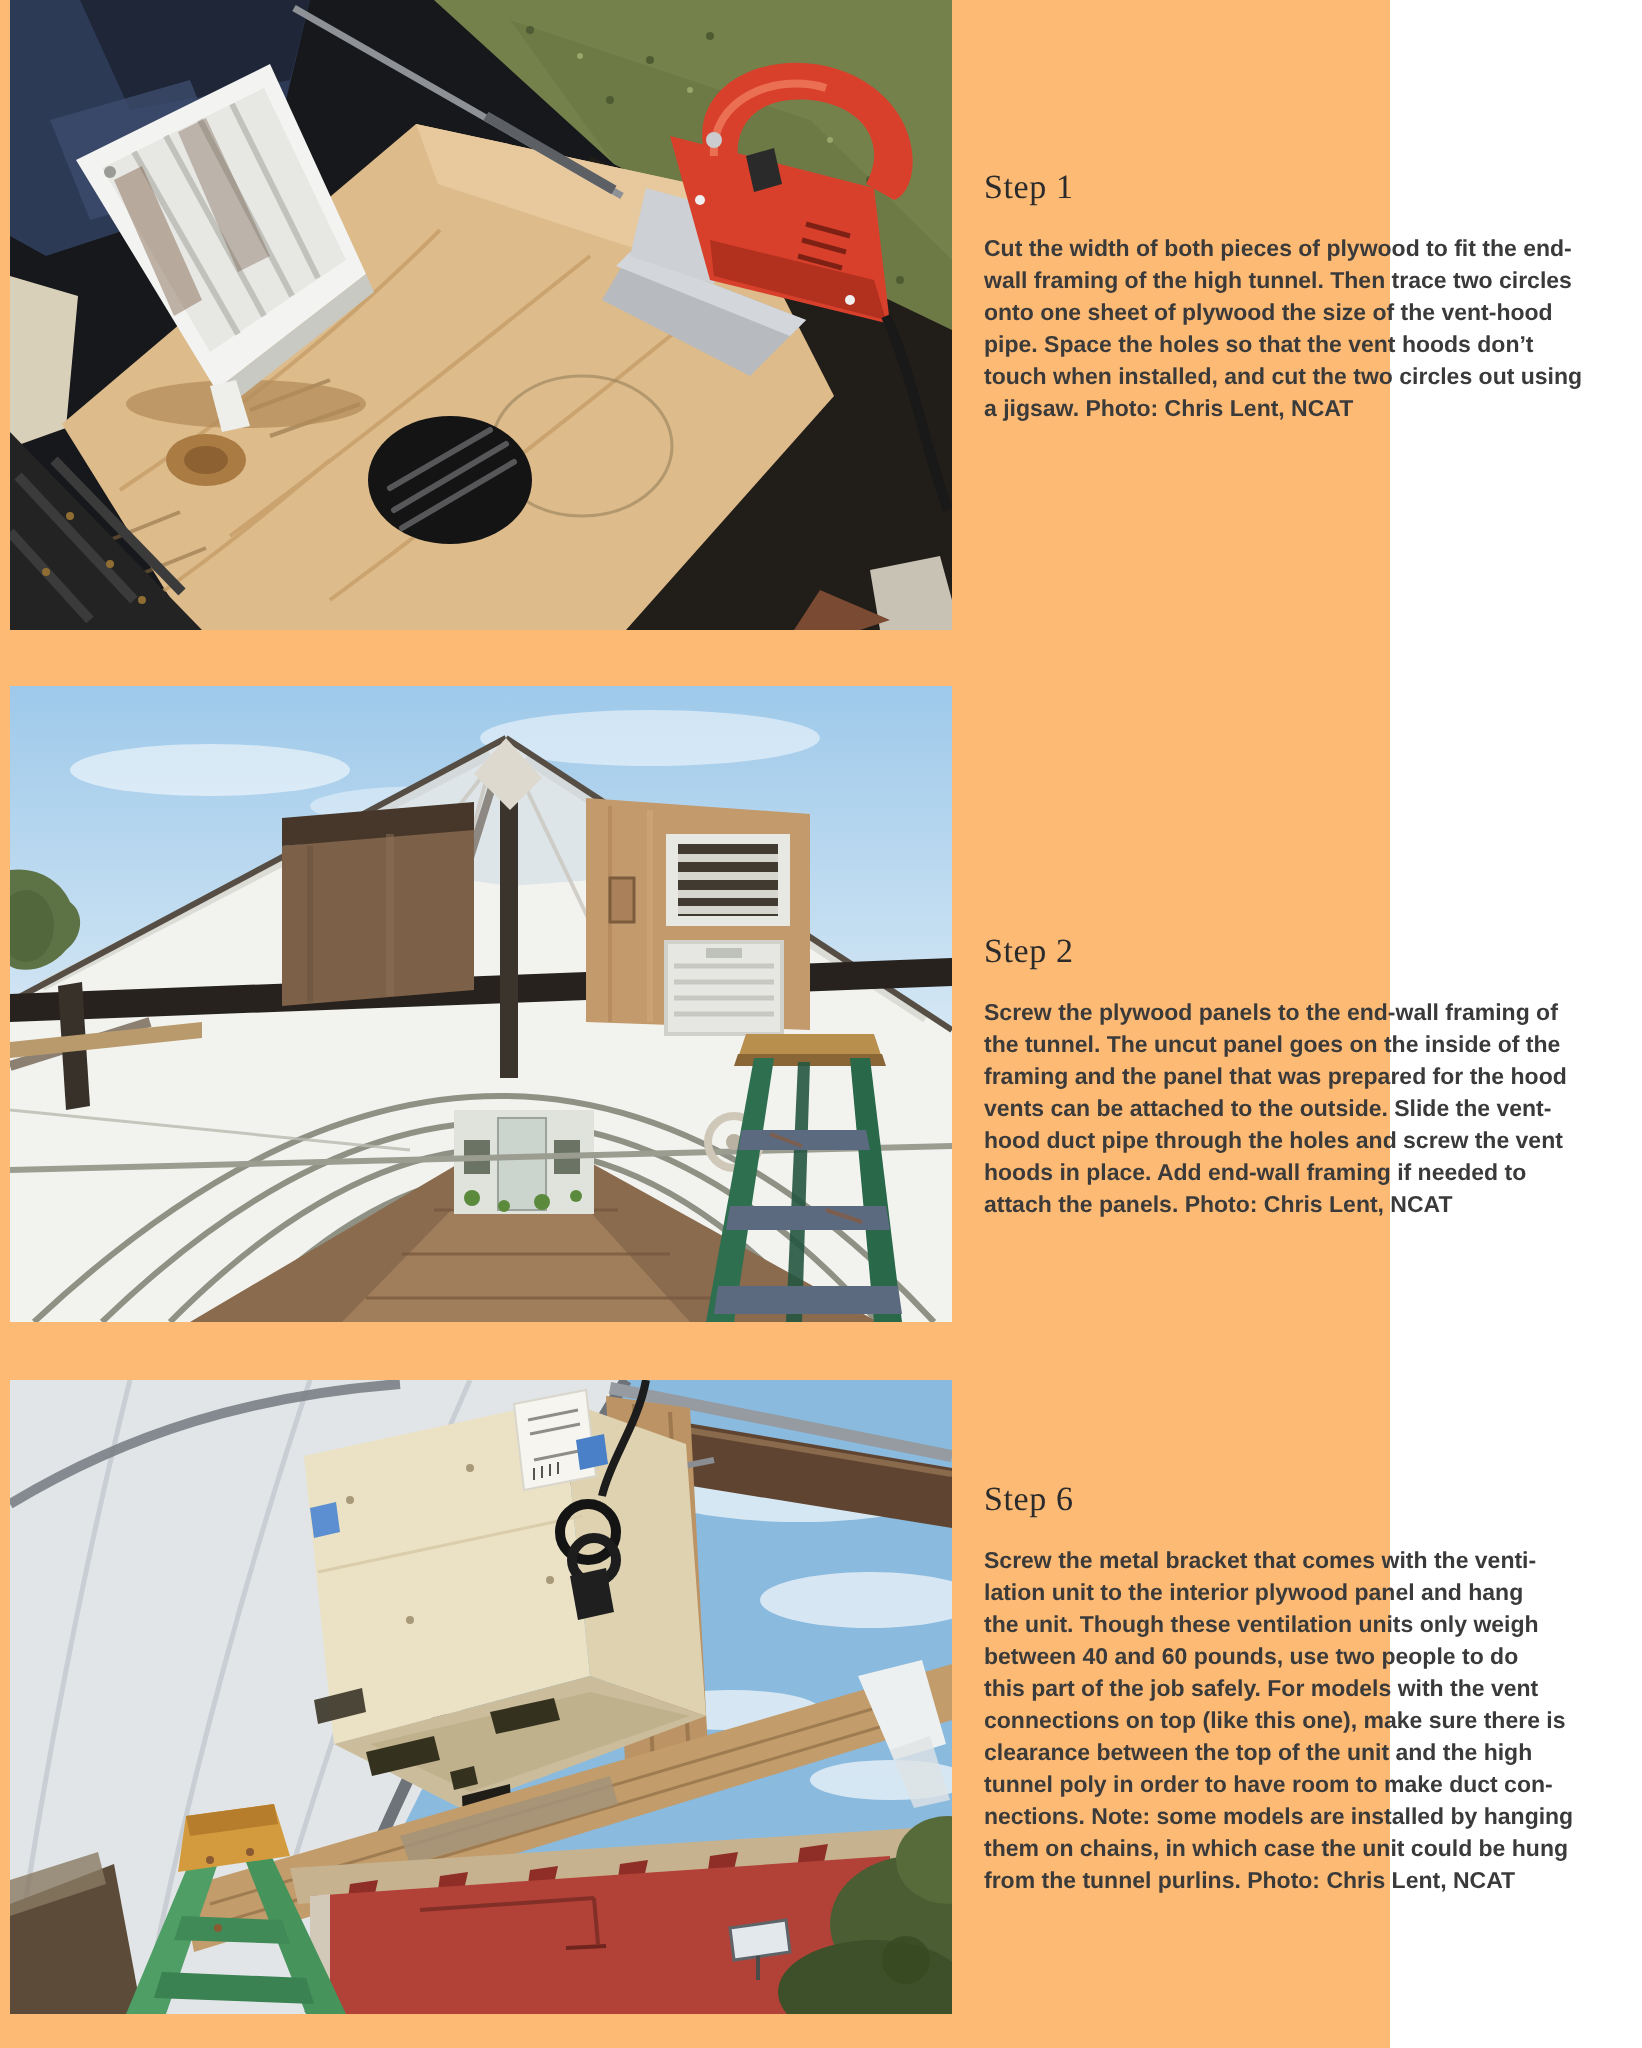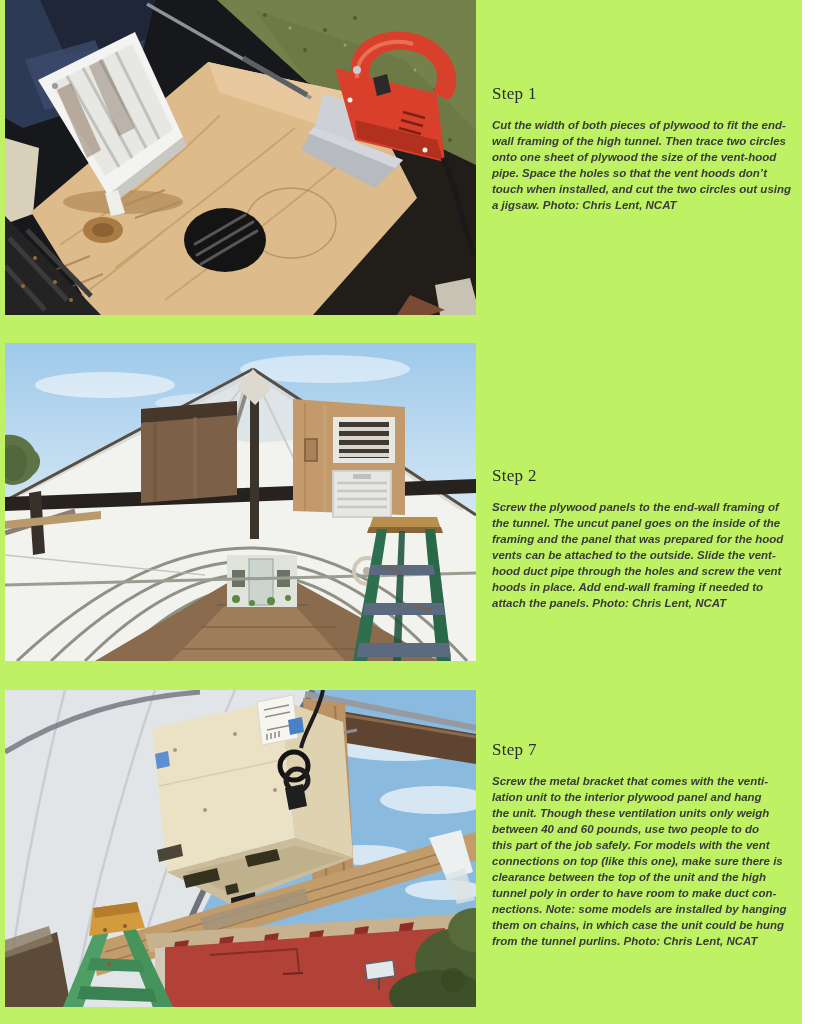--- a/index.html
+++ b/index.html
@@ -1,28 +1,28 @@
 <!DOCTYPE html>
 <html><head>
 <meta charset="utf-8">
 <style>
   html,body{margin:0;padding:0;background:#ffffff;}
   body{width:821px;height:1024px;overflow:hidden;}
-  .page{position:relative;width:802px;height:1024px;background:#bef264;font-family:"Liberation Sans",sans-serif;}
+  .page{position:relative;width:695px;height:1024px;background:#fdba74;font-family:"Liberation Sans",sans-serif;}
   .photo{position:absolute;left:5px;width:471px;margin:0;overflow:hidden;background:#ddd;}
   .photo svg{display:block;width:100%;height:100%;}
   .photo-1{top:0;height:315px;}
   .photo-2{top:343px;height:318px;}
   .photo-3{top:690px;height:317px;}
   .step{position:absolute;left:492px;width:326px;}
   .step-1{top:84px;}
   .step-2{top:426px;margin-top:40px;}
   .step-3{top:740px;}
   .step h2{font-family:"Liberation Serif",serif;font-size:17px;line-height:20px;font-weight:400;color:#2b2b2b;letter-spacing:.3px;margin:0 0 13px 0;}
-  .step p{font-size:11.5px;line-height:16px;font-weight:bold;font-style:italic;color:#3a3a3a;margin:0;white-space:pre;}
+  .step p{font-size:11.5px;line-height:16px;font-weight:bold;color:#3a3a3a;margin:0;white-space:pre;}
 </style>
 </head>
 <body>
 
 <div class="page">
 
   <figure class="photo photo-1" aria-label="Plywood sheet on truck bed with vent hood, jigsaw and cut circle">
     <svg viewBox="0 0 471 315" preserveAspectRatio="none">
       <rect width="471" height="315" fill="#17181b"></rect>
 
@@ -389,21 +389,21 @@
     <p>Screw the plywood panels to the end-wall framing of
 the tunnel. The uncut panel goes on the inside of the
 framing and the panel that was prepared for the hood
 vents can be attached to the outside. Slide the vent-
 hood duct pipe through the holes and screw the vent
 hoods in place. Add end-wall framing if needed to
 attach the panels. Photo: Chris Lent, NCAT</p>
   </section>
 
   <section class="step step-3">
-    <h2>Step 7</h2>
+    <h2>Step 6</h2>
     <p>Screw the metal bracket that comes with the venti-
 lation unit to the interior plywood panel and hang
 the unit. Though these ventilation units only weigh
 between 40 and 60 pounds, use two people to do
 this part of the job safely. For models with the vent
 connections on top (like this one), make sure there is
 clearance between the top of the unit and the high
 tunnel poly in order to have room to make duct con-
 nections. Note: some models are installed by hanging
 them on chains, in which case the unit could be hung

